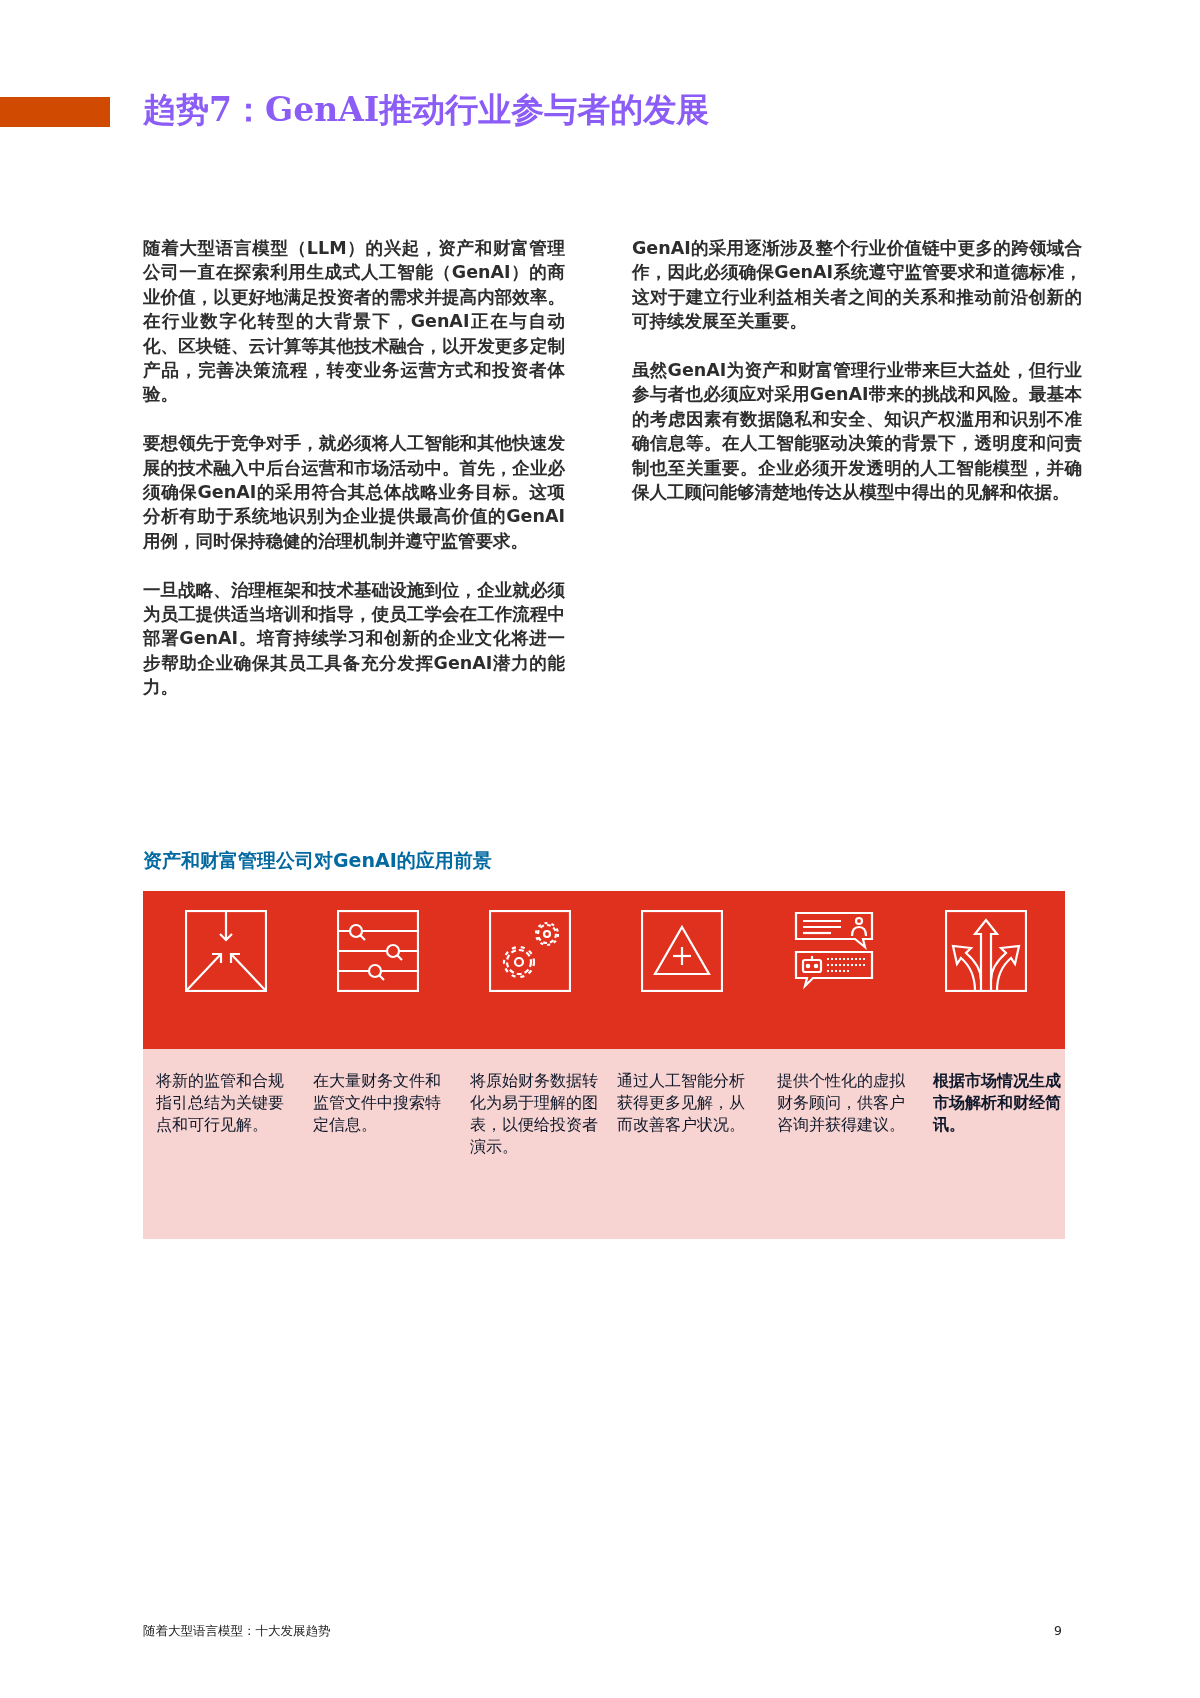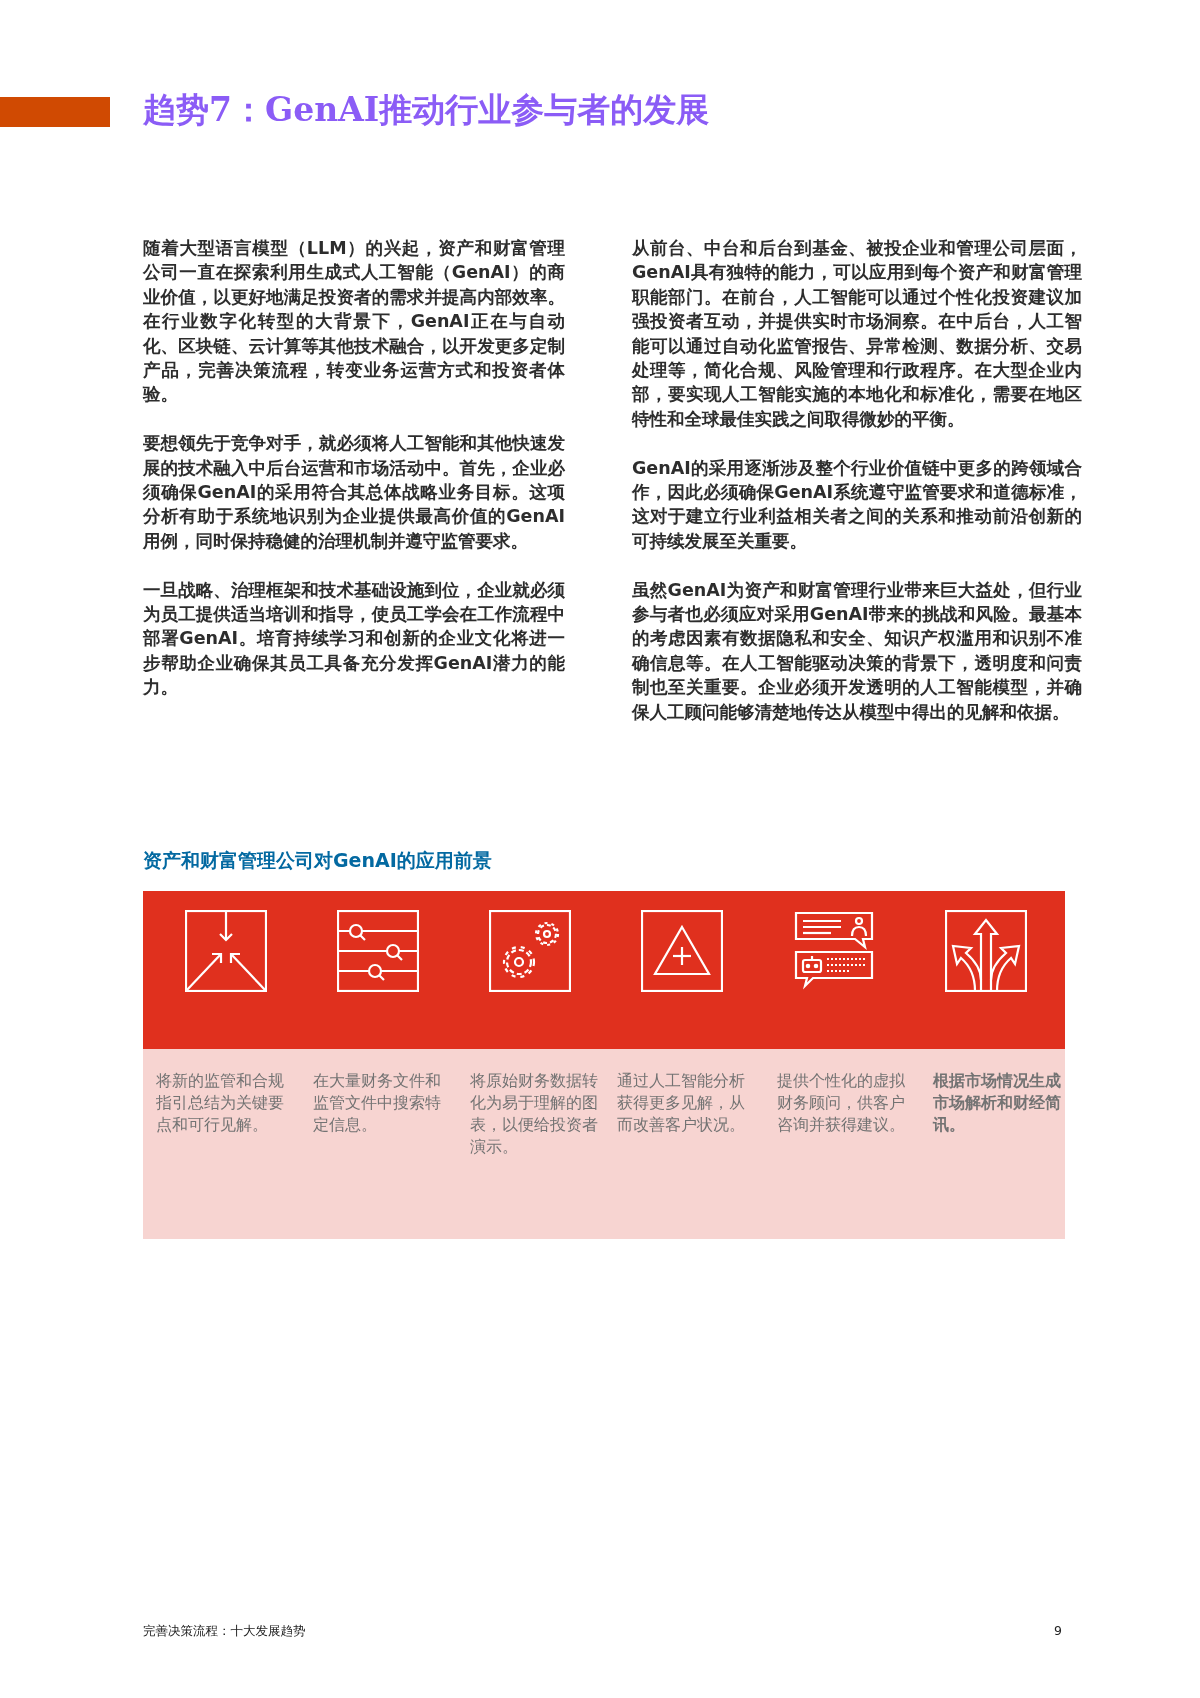--- a/index.html
+++ b/index.html
@@ -11,38 +11,37 @@
   .col { position:absolute; top:236px; width:422px; font-size:17.5px; line-height:24.4px; color:#2d2d2d;
          text-align:justify; }
   .col.left { left:143px; }
   .col.right { left:632px; width:450px; }
   .col p { margin:0 0 24.4px 0;font-weight:bold; }
   .section-heading { position:absolute; left:143px; top:848px; font-size:19px; font-weight:bold; color:#0369a1; }
   .panel-red { position:absolute; left:143px; top:891px; width:922px; height:158px; background:#e0301e; }
   .panel-pink { position:absolute; left:143px; top:1049px; width:922px; height:190px; background:#f7d4d1; }
   .icon { position:absolute; top:910px; width:82px; height:82px; }
   .icon svg { width:100%; height:100%; display:block; }
-  .caption { position:absolute; top:1070px; font-size:16px; line-height:22px; color:#737373; width:135px; }
+  .caption { position:absolute; top:1070px; font-size:16px; line-height:22px; color:#0f172a; width:135px; }
   .footer-left { position:absolute; left:143px; top:1623px; font-size:12.5px; color:#222; }
   .footer-right { position:absolute; left:1054px; top:1623px; font-size:12.5px; color:#222; }
 </style>
 </head>
 <body>
 
 <div class="title-bar"></div>
 <div class="title">趋势7：GenAI推动行业参与者的发展</div>
 
 <div class="col left">
   <p>随着大型语言模型（LLM）的兴起，资产和财富管理公司一直在探索利用生成式人工智能（GenAI）的商业价值，以更好地满足投资者的需求并提高内部效率。在行业数字化转型的大背景下，GenAI正在与自动化、区块链、云计算等其他技术融合，以开发更多定制产品，完善决策流程，转变业务运营方式和投资者体验。</p>
   <p>要想领先于竞争对手，就必须将人工智能和其他快速发展的技术融入中后台运营和市场活动中。首先，企业必须确保GenAI的采用符合其总体战略业务目标。这项分析有助于系统地识别为企业提供最高价值的GenAI用例，同时保持稳健的治理机制并遵守监管要求。</p>
   <p>一旦战略、治理框架和技术基础设施到位，企业就必须为员工提供适当培训和指导，使员工学会在工作流程中部署GenAI。培育持续学习和创新的企业文化将进一步帮助企业确保其员工具备充分发挥GenAI潜力的能力。</p>
 </div>
 
 <div class="col right">
-  <p>从前台、中台和后台到基金、被投企业和管理公司层面，GenAI具有独特的能力，可以应用到每个资产和财富管理职能部门。在前台，人工智能可以通过个性化投资建议加强投资者互动，并提供实时市场洞察。在中后台，人工智能可以通过自动化监管报告、异常检测、数据分析、交易处理等，简化合规、风险管理和行政程序。在大型企业内部，要实现人工智能实施的本地化和标准化，需要在地区特性和全球最佳实践之间取得微妙的平衡。</p>
   <p>GenAI的采用逐渐涉及整个行业价值链中更多的跨领域合作，因此必须确保GenAI系统遵守监管要求和道德标准，这对于建立行业利益相关者之间的关系和推动前沿创新的可持续发展至关重要。</p>
   <p>虽然GenAI为资产和财富管理行业带来巨大益处，但行业参与者也必须应对采用GenAI带来的挑战和风险。最基本的考虑因素有数据隐私和安全、知识产权滥用和识别不准确信息等。在人工智能驱动决策的背景下，透明度和问责制也至关重要。企业必须开发透明的人工智能模型，并确保人工顾问能够清楚地传达从模型中得出的见解和依据。</p>
 </div>
 
 <div class="section-heading">资产和财富管理公司对GenAI的应用前景</div>
 
 <div class="panel-red"></div>
 <div class="panel-pink"></div>
 
 <div class="icon" style="left:185px;">
@@ -121,14 +120,14 @@
   </svg>
 </div>
 
 <div class="caption" style="left:156px;">将新的监管和合规指引总结为关键要点和可行见解。</div>
 <div class="caption" style="left:313px;">在大量财务文件和监管文件中搜索特定信息。</div>
 <div class="caption" style="left:470px;">将原始财务数据转化为易于理解的图表，以便给投资者演示。</div>
 <div class="caption" style="left:617px;">通过人工智能分析获得更多见解，从而改善客户状况。</div>
 <div class="caption" style="left:777px;">提供个性化的虚拟财务顾问，供客户咨询并获得建议。</div>
 <div class="caption" style="left:933px;font-weight:bold;">根据市场情况生成市场解析和财经简讯。</div>
 
-<div class="footer-left">完善决策流程：十大发展趋势</div>
+<div class="footer-left">随着大型语言模型：十大发展趋势</div>
 <div class="footer-right">9</div>
 
 </body></html>

